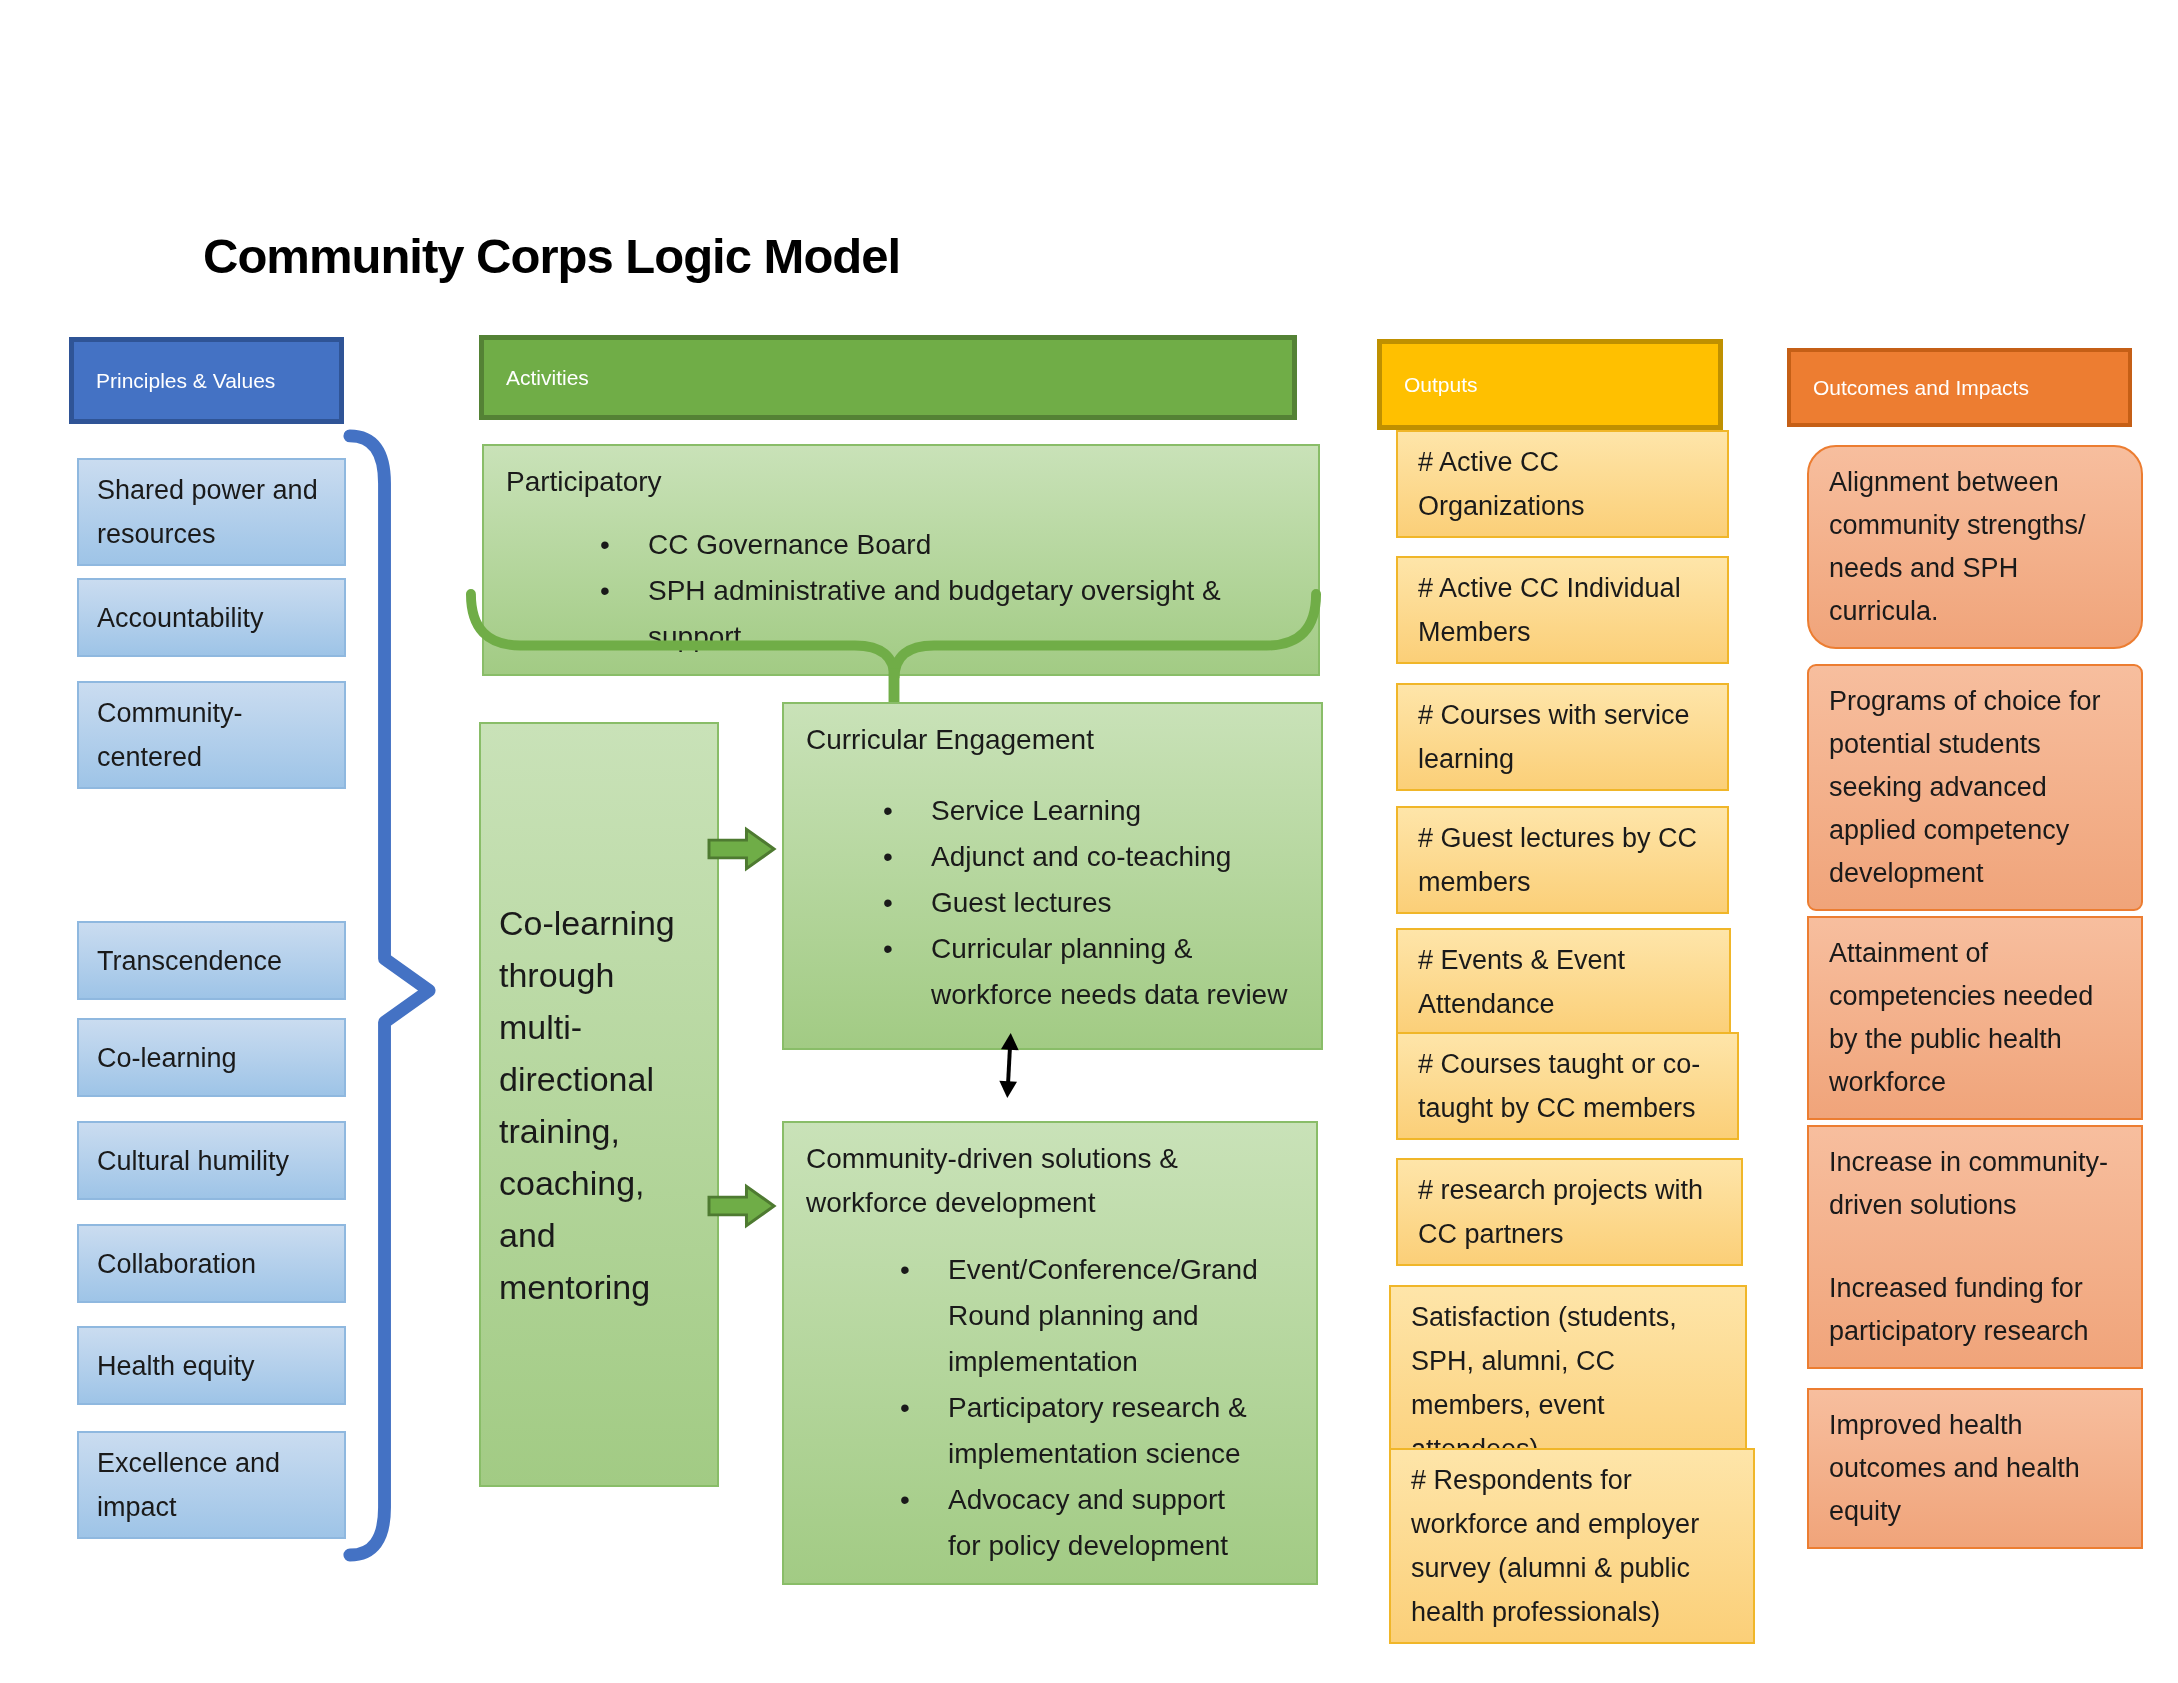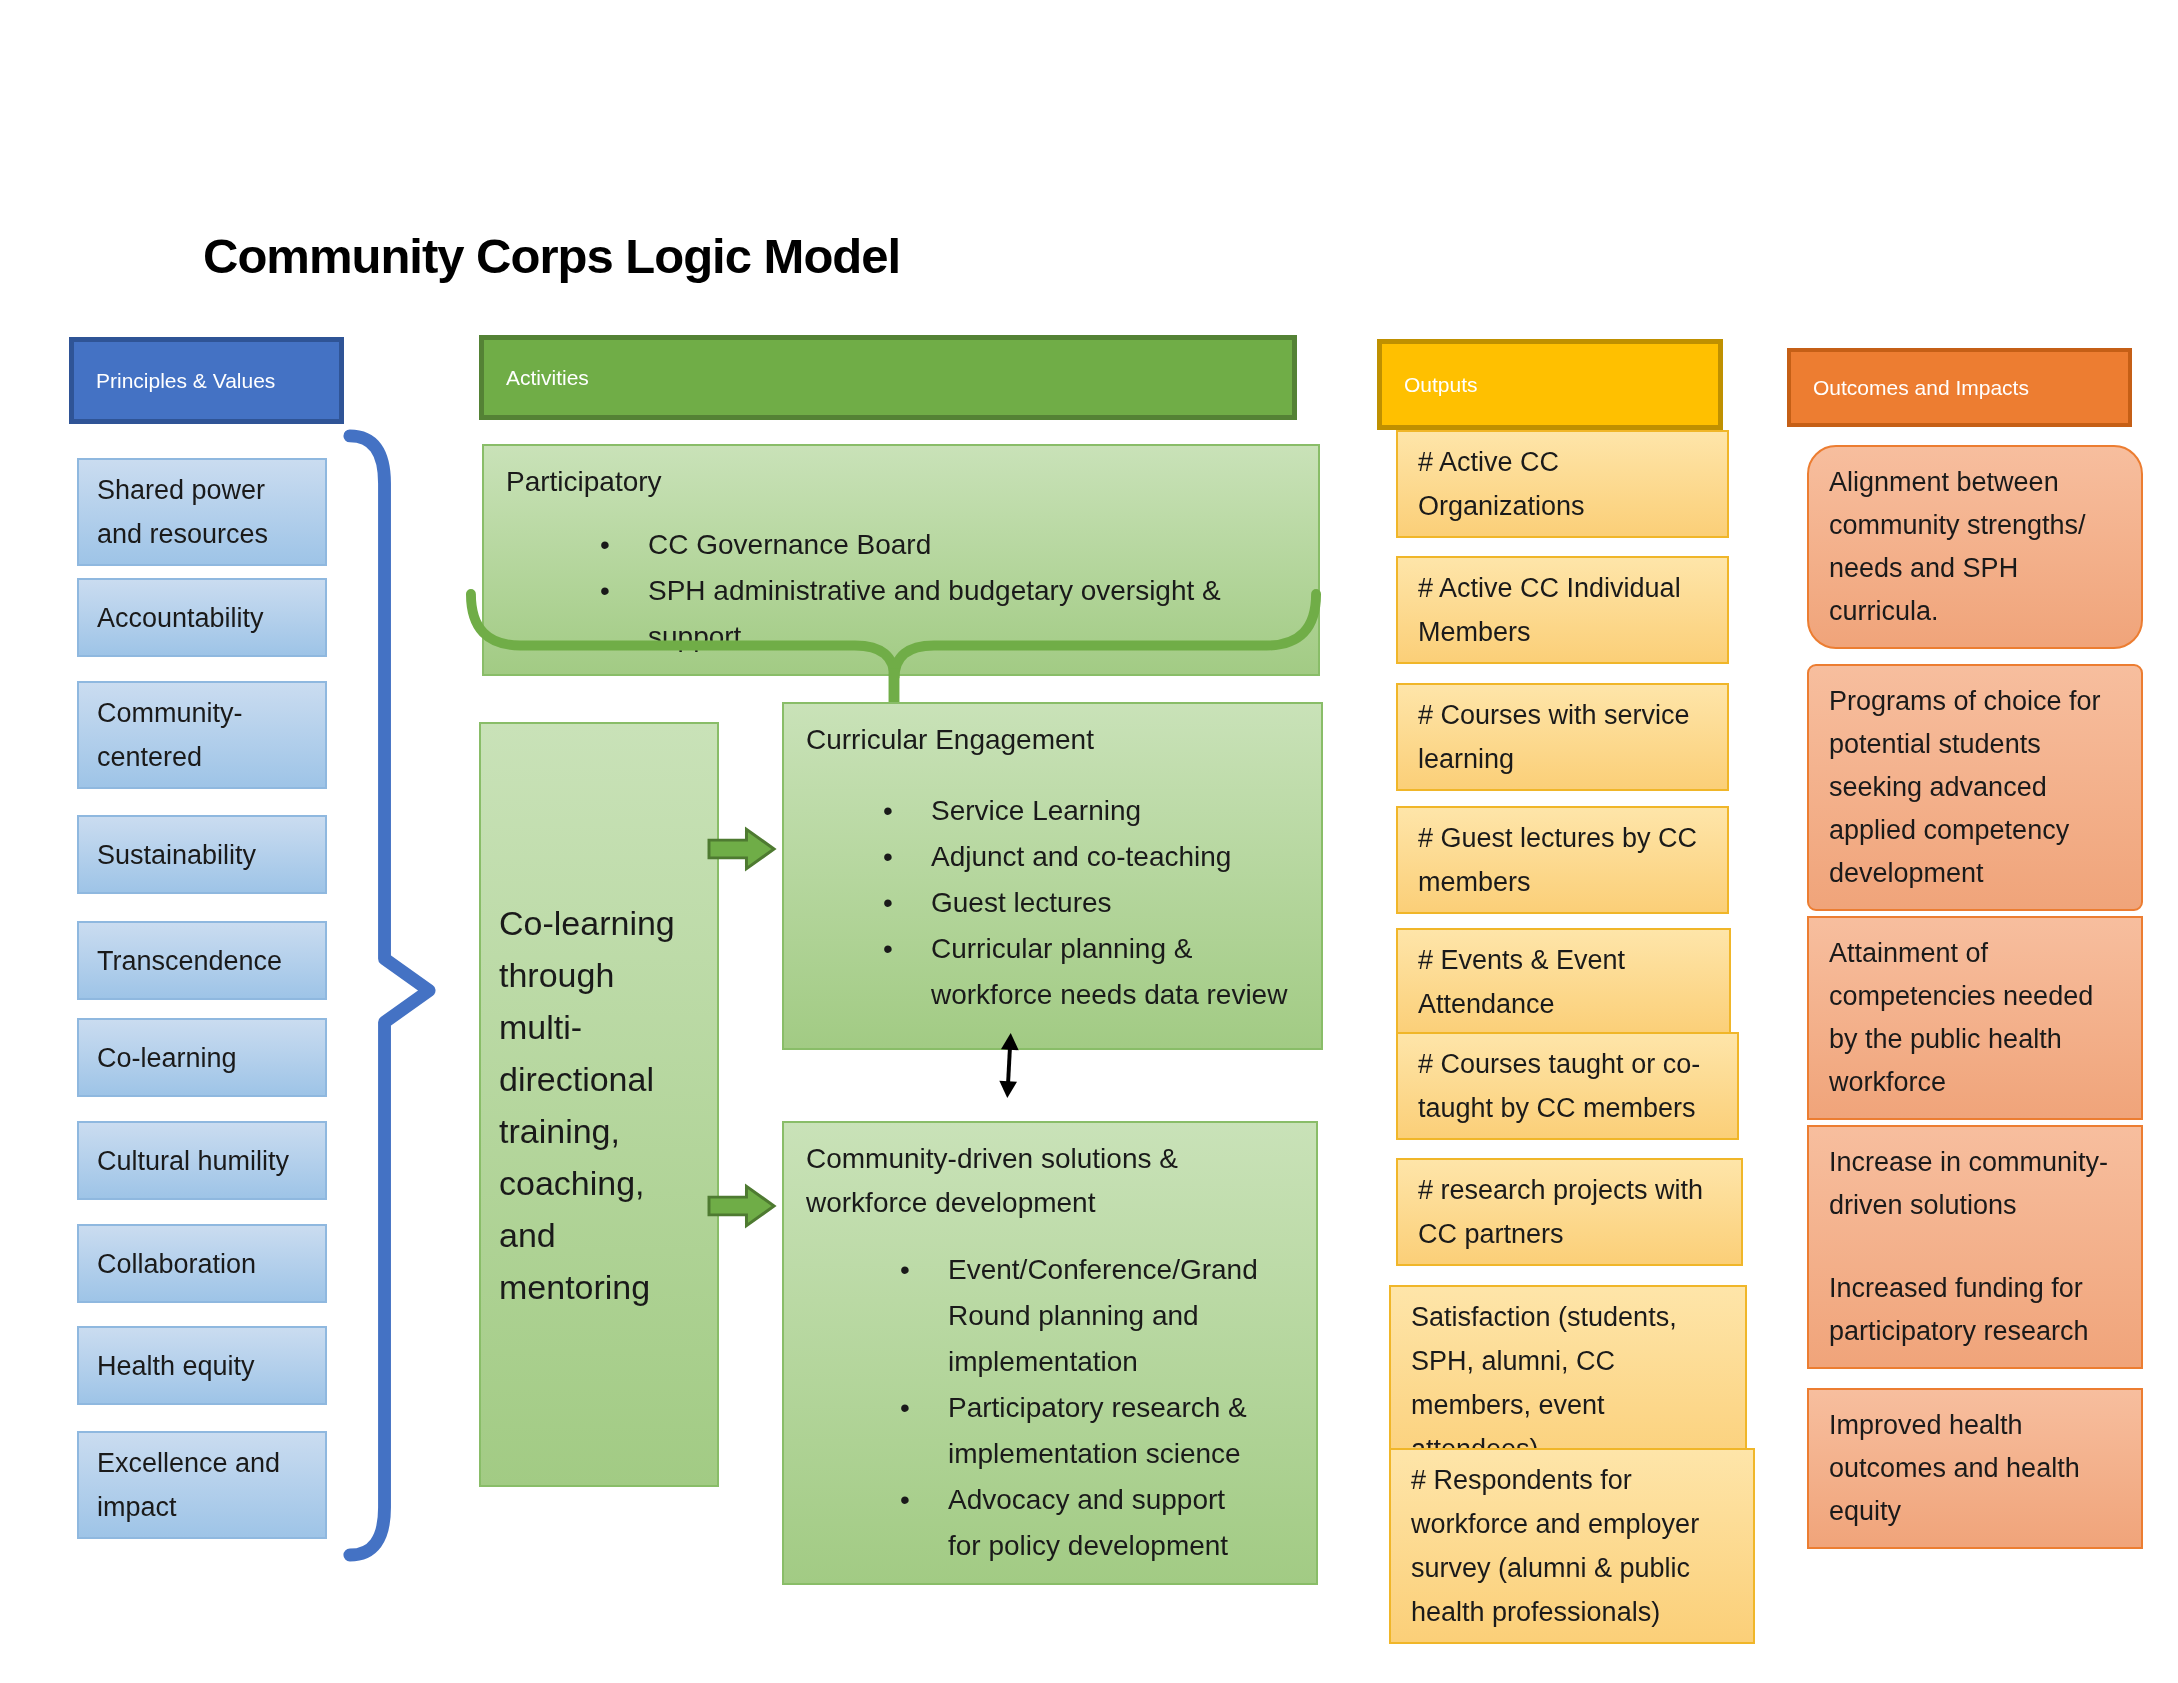--- a/index.html
+++ b/index.html
@@ -26,21 +26,21 @@
   .hdr.blue   { left:69px;   top:337px; width:275px; height:87px; background:var(--accent-blue);   border:5px solid var(--blue-border); }
   .hdr.green  { left:479px;  top:335px; width:818px; height:85px; background:var(--accent-green);  border:5px solid var(--green-border); }
   .hdr.gold   { left:1377px; top:339px; width:346px; height:91px; background:var(--accent-gold);   border:5px solid var(--gold-border); }
   .hdr.orange { left:1787px; top:348px; width:345px; height:79px; background:var(--accent-orange); border:4px solid var(--orange-border); }
 
   .sbox {
     position:absolute; display:flex; flex-direction:column; justify-content:center;
     font-size:27px; line-height:44px; color:var(--text);
   }
   .sbox.blue {
-    left:77px; width:250px; padding:8px 18px;
+    left:77px; width:269px; padding:8px 18px;
     background:linear-gradient(var(--blue-fill-top),var(--blue-fill-bottom));
     border:2px solid var(--blue-box-border);
   }
   .sbox.gold {
     left:1396px; padding:8px 20px;
     background:linear-gradient(var(--gold-fill-top),var(--gold-fill-bottom));
     border:2px solid var(--gold-box-border);
   }
   .sbox.orange {
     left:1807px; width:336px; padding:14px 20px; line-height:43px;
@@ -81,23 +81,20 @@
   <div class="hdr blue">Principles &amp; Values</div>
 
   <div class="sbox blue" style="top:458px;  min-height:95px;">
       <span>Shared power and resources</span>
     </div>
   <div class="sbox blue" style="top:578px;  min-height:79px;">
       <span>Accountability</span>
     </div>
   <div class="sbox blue" style="top:681px;  min-height:105px;">
       <span>Community-centered</span>
-    </div>
-  <div class="sbox blue" style="top:815px;  min-height:79px;">
-      <span>Sustainability</span>
     </div>
   <div class="sbox blue" style="top:921px;  min-height:79px;">
       <span>Transcendence</span>
     </div>
   <div class="sbox blue" style="top:1018px; min-height:79px;">
       <span>Co-learning</span>
     </div>
   <div class="sbox blue" style="top:1121px; min-height:79px;">
       <span>Cultural humility</span>
     </div>

